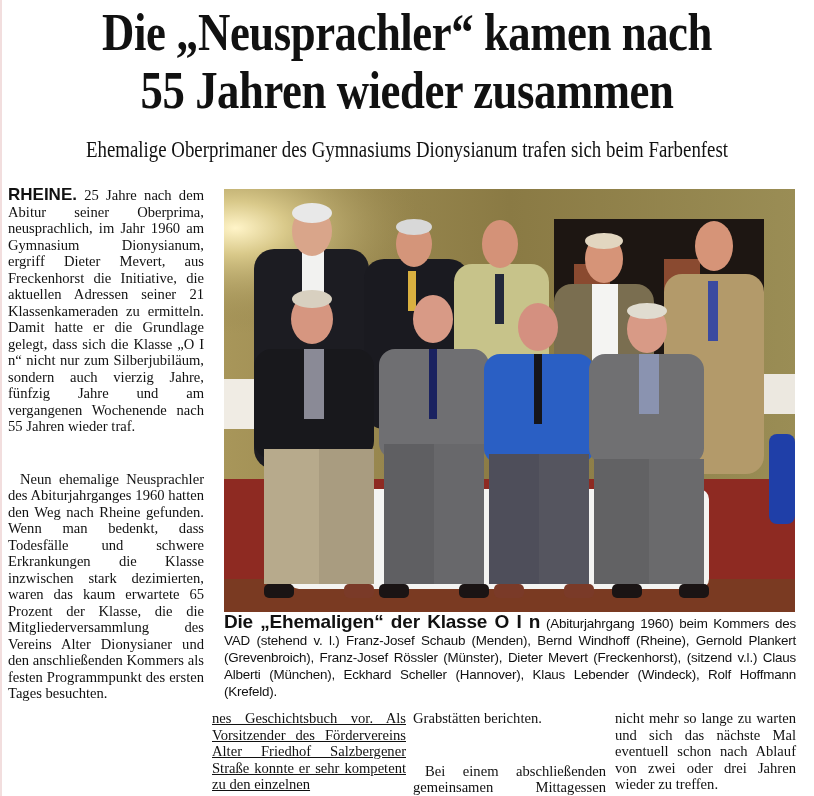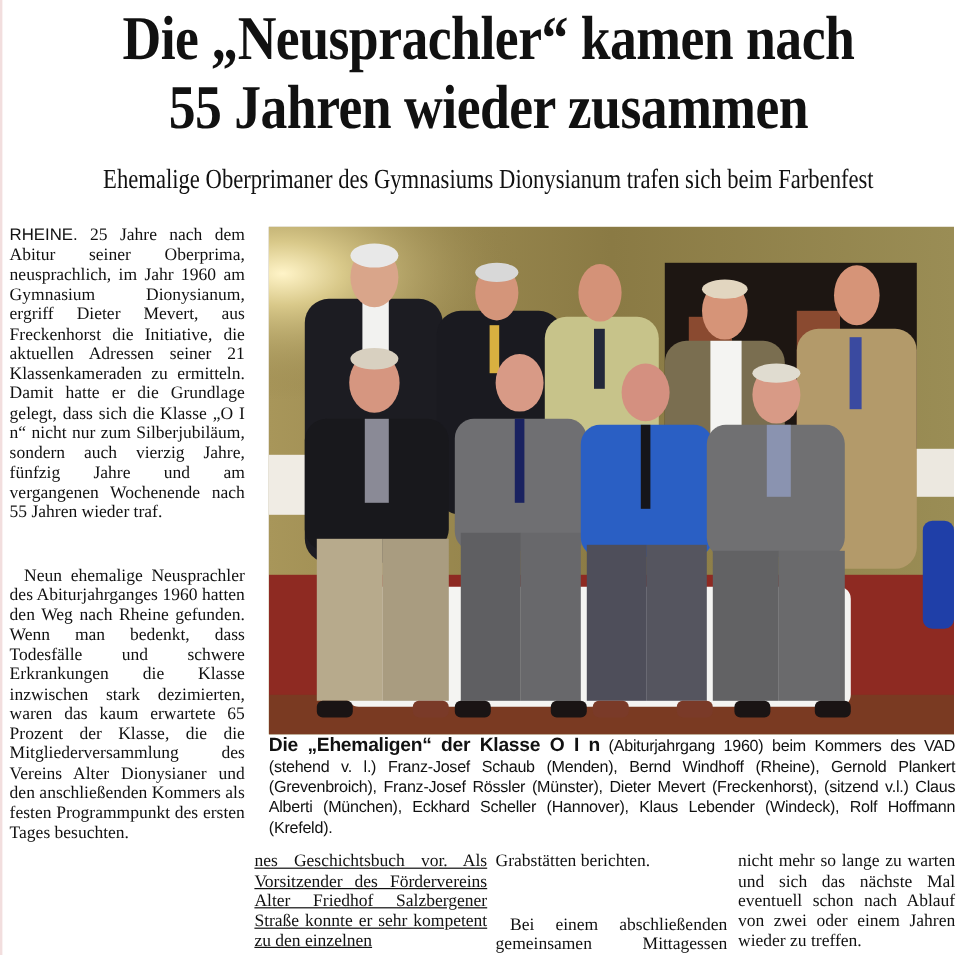--- a/index.html
+++ b/index.html
@@ -21,37 +21,37 @@
     font-family: "Liberation Serif", serif; font-size: 23px; line-height: 28px;
     transform: scaleX(0.82); transform-origin: center top; white-space: nowrap;
   }
   .col {
     position: absolute; font-family: "Liberation Serif", serif;
     font-size: 14.6px; line-height: 16.5px; text-align: justify;
     hyphens: manual;
   }
   .col p { margin: 0; text-indent: 0; }
   .col p.indent { text-indent: 12px; margin-top: 36px; }
-  .dateline { font-family: "Liberation Sans", sans-serif; font-weight: normal; font-size: 14px; margin-top: 48px; }
+  .dateline { font-family: "Liberation Sans", sans-serif; font-weight: bold; font-size: 17px; margin-top: 48px; }
   #col1 { left: 8px; top: 187px; width: 196px; }
   #col2 { left: 212px; top: 710px; width: 194px; text-decoration: underline; }
   #col3 { left: 413px; top: 710px; width: 193px; }
   #col4 { left: 615px; top: 710px; width: 181px; }
 
   .photo {
     position: absolute; left: 224px; top: 189px; width: 571px; height: 423px;
     overflow: hidden; background: #8a7a44;
   }
   .photo svg { display: block; }
   .caption {
     position: absolute; left: 224px; top: 613px; width: 572px;
     font-family: "Liberation Sans", sans-serif; font-size: 13.4px; line-height: 17px;
     text-align: justify; letter-spacing: -0.2px;
   }
-  .caption .lead { font-weight: bold; font-size: 16px; }
+  .caption .lead { font-weight: bold; font-size: 19px; }
 </style>
 </head>
 <body>
 
 <div class="edge"></div>
 
 <h1 class="headline" style="margin:0;">
   <span class="line">Die „Neusprachler“ kamen nach</span>
   <span class="line">55 Jahren wieder zusammen</span>
 </h1>
@@ -169,14 +169,14 @@
 <div class="col" id="col2">
   <p>nes Geschichtsbuch vor. Als Vorsitzender des Fördervereins Alter Friedhof Salzbergener Straße konnte er sehr kompetent zu den einzelnen</p>
 </div>
 
 <div class="col" id="col3">
   <p style="text-align:left;">Grabstätten berichten.</p>
   <p class="indent">Bei einem abschließenden gemeinsamen Mittagessen verabredeten die Dio-Veteranen, mit einem Wiedersehen</p>
 </div>
 
 <div class="col" id="col4">
-  <p>nicht mehr so lange zu warten und sich das nächste Mal eventuell schon nach Ablauf von zwei oder einem Jahren wieder zu treffen.</p>
+  <p>nicht mehr so lange zu warten und sich das nächste Mal eventuell schon nach Ablauf von zwei oder drei Jahren wieder zu treffen.</p>
 </div>
 
 </body></html>

